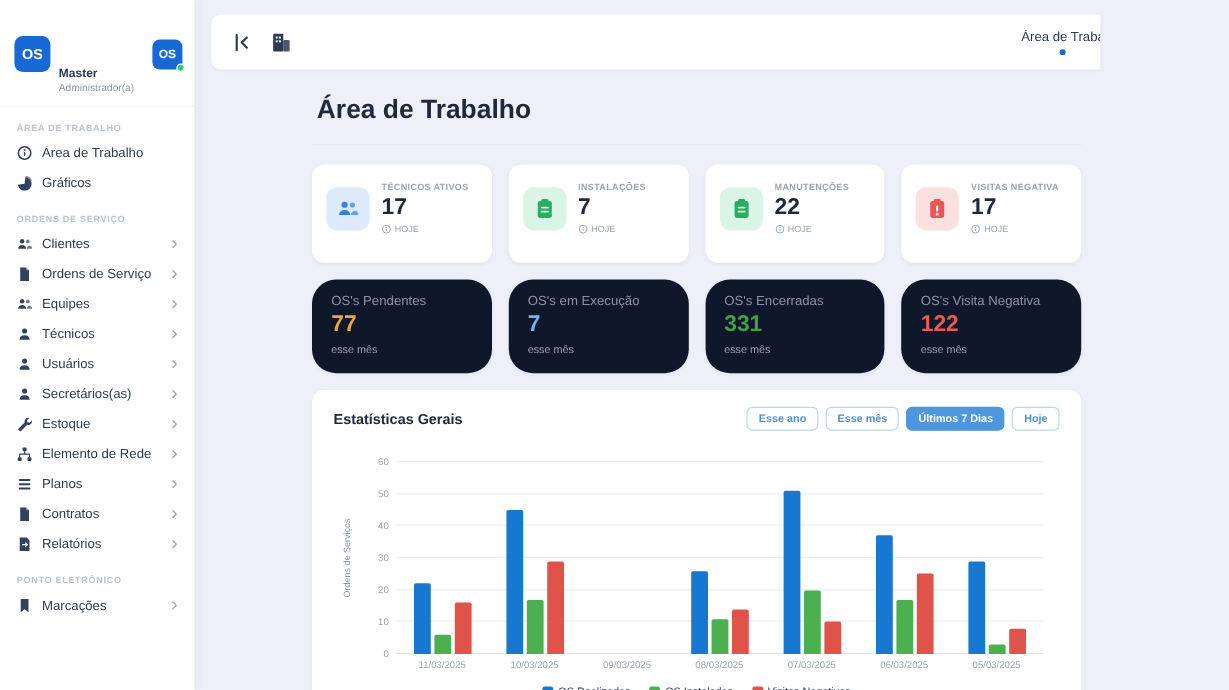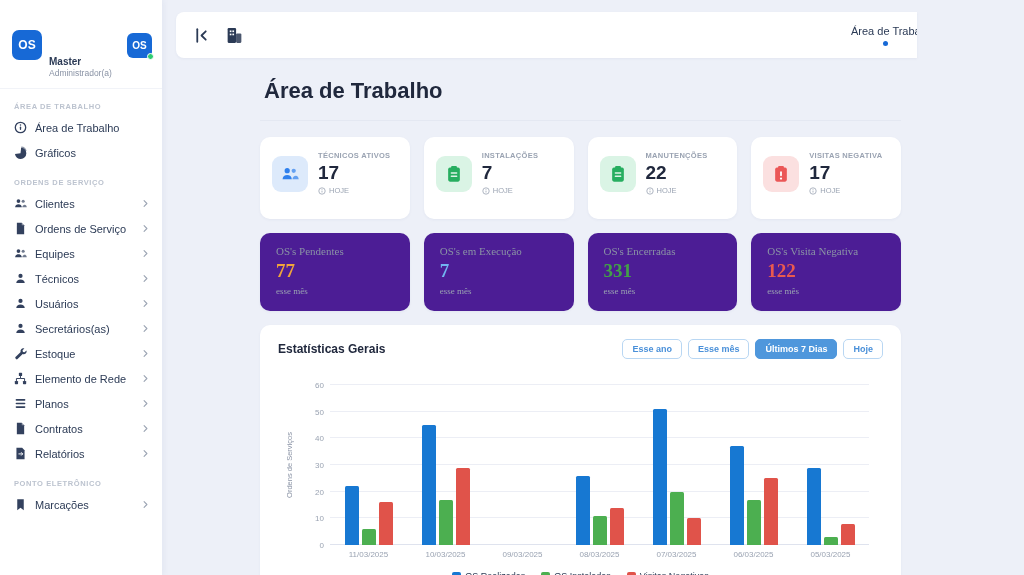--- a/index.html
+++ b/index.html
@@ -39,21 +39,21 @@
   .stat-card { flex:1; background:#fff; border-radius:10px; padding:11px 12px; height:82px; display:flex; gap:10px; box-shadow:0 1px 3px rgba(40,60,110,.05); }
   .stat-icon { width:36px; height:36px; border-radius:9px; display:flex; align-items:center; justify-content:center; margin-top:8px; flex-shrink:0; }
   .stat-icon svg { width:18px; height:18px; }
   .stat-body { padding-top:3px; min-width:0; }
   .stat-label { font-size:7.5px; font-weight:bold; letter-spacing:.3px; color:#9aa3b2; white-space:nowrap; overflow:hidden; }
   .stat-value { font-size:19px; font-weight:bold; color:#20283d; margin:2px 0; }
   .stat-period { font-size:7.5px; color:#9aa3b2; display:flex; align-items:center; gap:3px; }
   .mini-info { width:8px; height:8px; display:flex; }
   .mini-info svg { width:100%; height:100%; }
 
-  .summary-card { flex:1; background:#4c1d95; border-radius:10px; padding:12px 16px; height:78px; box-shadow:0 1px 3px rgba(40,60,110,.05);font-family:Liberation Serif, serif; }
+  .summary-card { flex:1; background:#0f172a; border-radius:20px; padding:12px 16px; height:78px; box-shadow:0 1px 3px rgba(40,60,110,.05); }
   .summary-label { font-size:11px; color:#8a93a5; white-space:nowrap; overflow:hidden; }
   .summary-value { font-size:19px; font-weight:bold; margin:3px 0 4px; }
   .summary-period { font-size:9px; color:#9aa3b2; }
 
   
   .chart-card { background:#fff; border-radius:10px; padding:14px 18px 16px; box-shadow:0 1px 3px rgba(40,60,110,.05); height:300px; }
   .chart-header { display:flex; justify-content:space-between; align-items:center; }
   .chart-title { font-size:12px; font-weight:bold; color:#20283d; }
   .chart-filters { display:flex; gap:6px; }
   .filter-btn { font-family:inherit; font-size:9px; font-weight:bold; color:#4a90d9; background:#fff; border:1px solid #b9d7f3; border-radius:5px; padding:4px 9px; cursor:pointer; white-space:nowrap; }

